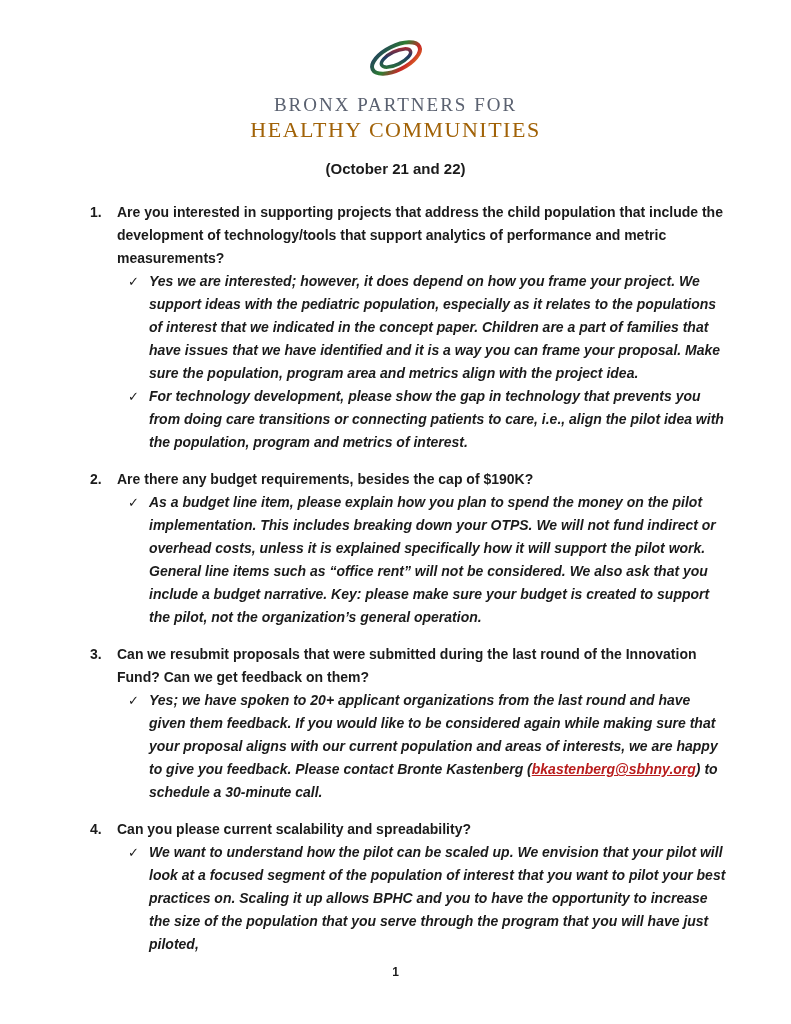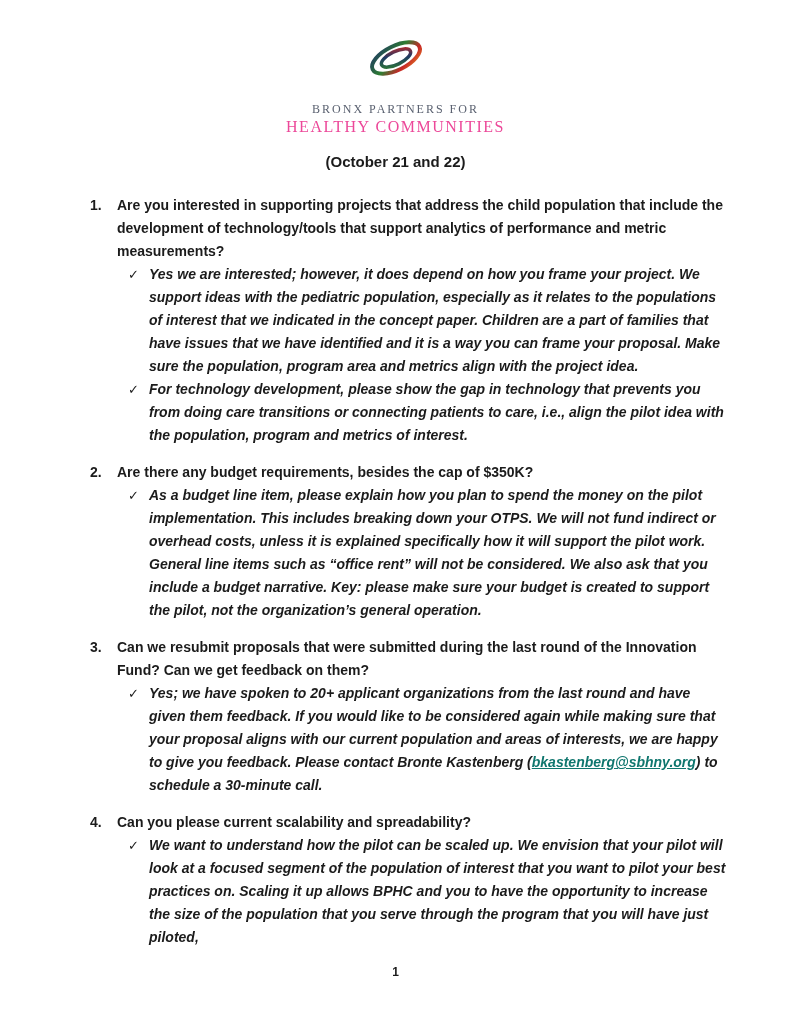--- a/index.html
+++ b/index.html
@@ -10,39 +10,39 @@
     position: relative;
     margin: 0 auto;
     overflow: hidden;
     font-family: "Liberation Sans", sans-serif;
     color: #1b1b1b;
   }
   header { text-align: center; padding-top: 34px; }
   .logo-wrap { height: 48px; display: flex; justify-content: center; align-items: center; }
   .org-line1 {
     font-family: "Liberation Serif", serif;
-    font-size: 12px; letter-spacing: 2px;
-    color: #5a6170; margin-top: 20px;
+    font-size: 19px; letter-spacing: 2px;
+    color: #5a6170; margin-top: 12px;
   }
   .org-line2 {
     font-family: "Liberation Serif", serif;
-    font-size: 16px; letter-spacing: 1.5px;
-    color: #ec4899; margin-top: 1px;
+    font-size: 22px; letter-spacing: 1.5px;
+    color: #a16207; margin-top: 1px;
   }
   .doc-title { margin-top: 15px; font-weight: bold; font-size: 15px; line-height: 21px; }
   main { padding: 22px 64px 0 90px; }
   .qa-item { margin-bottom: 14px; }
   .q-row { display: flex; font-weight: bold; font-size: 14px; line-height: 23px; }
   .q-num { flex: none; width: 27px; }
   .q-text { flex: 1; }
   .answers { list-style: none; margin: 0; padding-left: 38px; }
   .a-row { display: flex; font-size: 14px; line-height: 23px; font-weight: bold; font-style: italic; }
   .check { flex: none; width: 21px; font-style: normal; font-weight: normal; font-size: 13px; }
   .a-text { flex: 1; }
-  .email-link { color: #0f766e; text-decoration: underline; cursor: pointer; text-align: right; }
+  .email-link { color: #b91c1c; text-decoration: underline; cursor: pointer; text-align: right; }
   footer { position: absolute; left: 0; right: 0; bottom: 44px; text-align: center; }
   .page-num { font-size: 12px; font-weight: bold; }
 </style>
 </head>
 <body>
 
 <div class="page">
 
   <header>
     <div class="logo-wrap">
@@ -88,21 +88,21 @@
         <li class="a-row">
           <span class="check">✓</span>
           <span class="a-text">For technology development, please show the gap in technology that prevents you from doing care transitions or connecting patients to care, i.e., align the pilot idea with the population, program and metrics of interest.</span>
         </li>
       </ul>
     </section>
 
     <section class="qa-item">
       <div class="q-row">
         <span class="q-num">2.</span>
-        <span class="q-text">Are there any budget requirements, besides the cap of $350K?</span>
+        <span class="q-text">Are there any budget requirements, besides the cap of $190K?</span>
       </div>
       <ul class="answers">
         <li class="a-row">
           <span class="check">✓</span>
           <span class="a-text">As a budget line item, please explain how you plan to spend the money on the pilot implementation. This includes breaking down your OTPS. We will not fund indirect or overhead costs, unless it is explained specifically how it will support the pilot work. General line items such as “office rent” will not be considered. We also ask that you include a budget narrative. Key: please make sure your budget is created to support the pilot, not the organization’s general operation.</span>
         </li>
       </ul>
     </section>
 
     <section class="qa-item">

